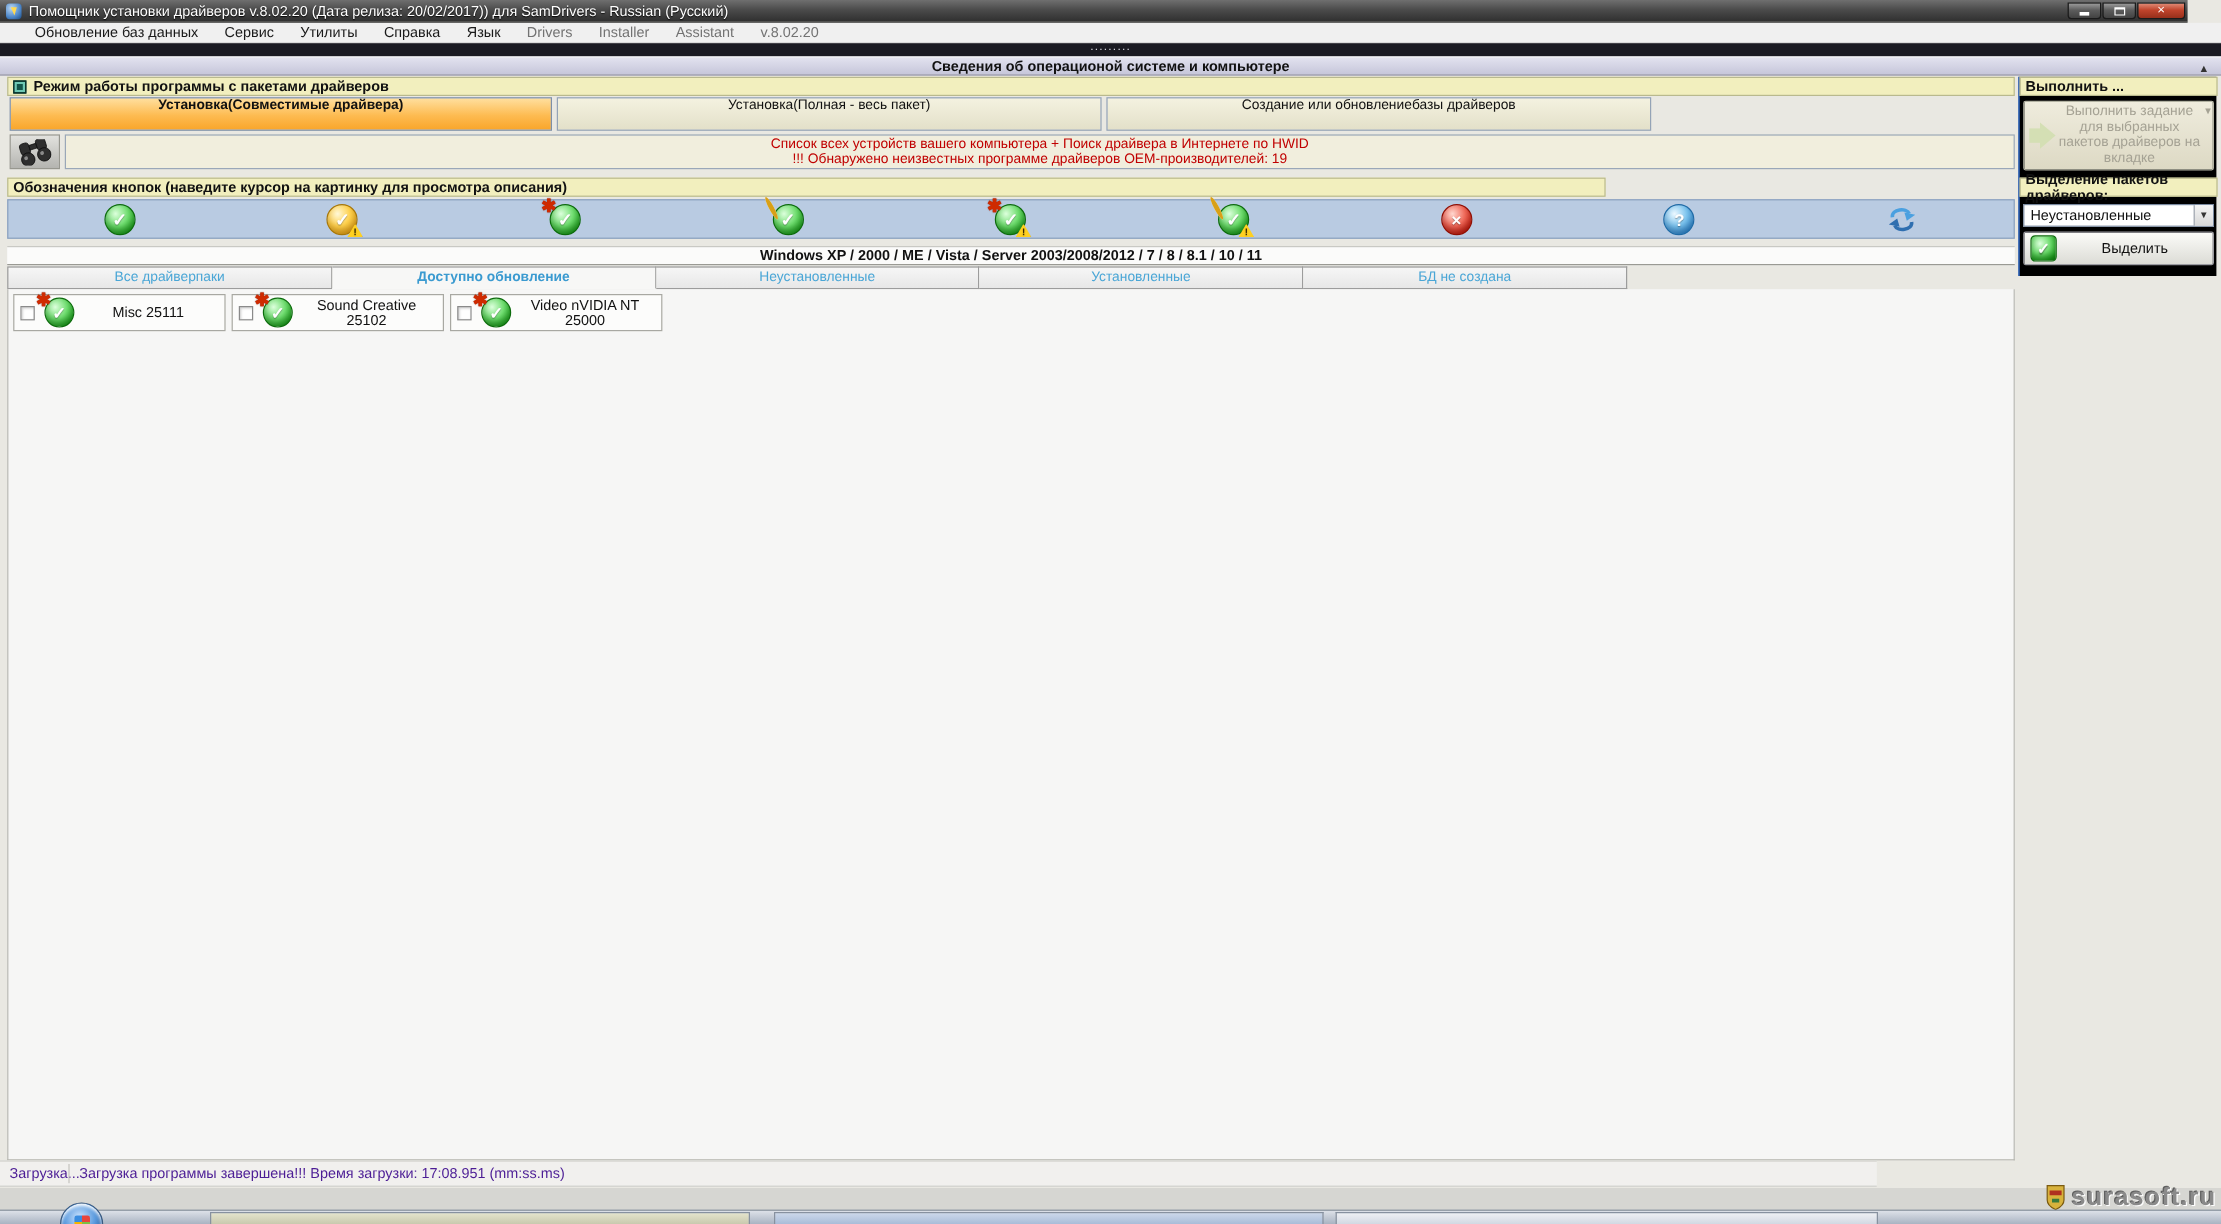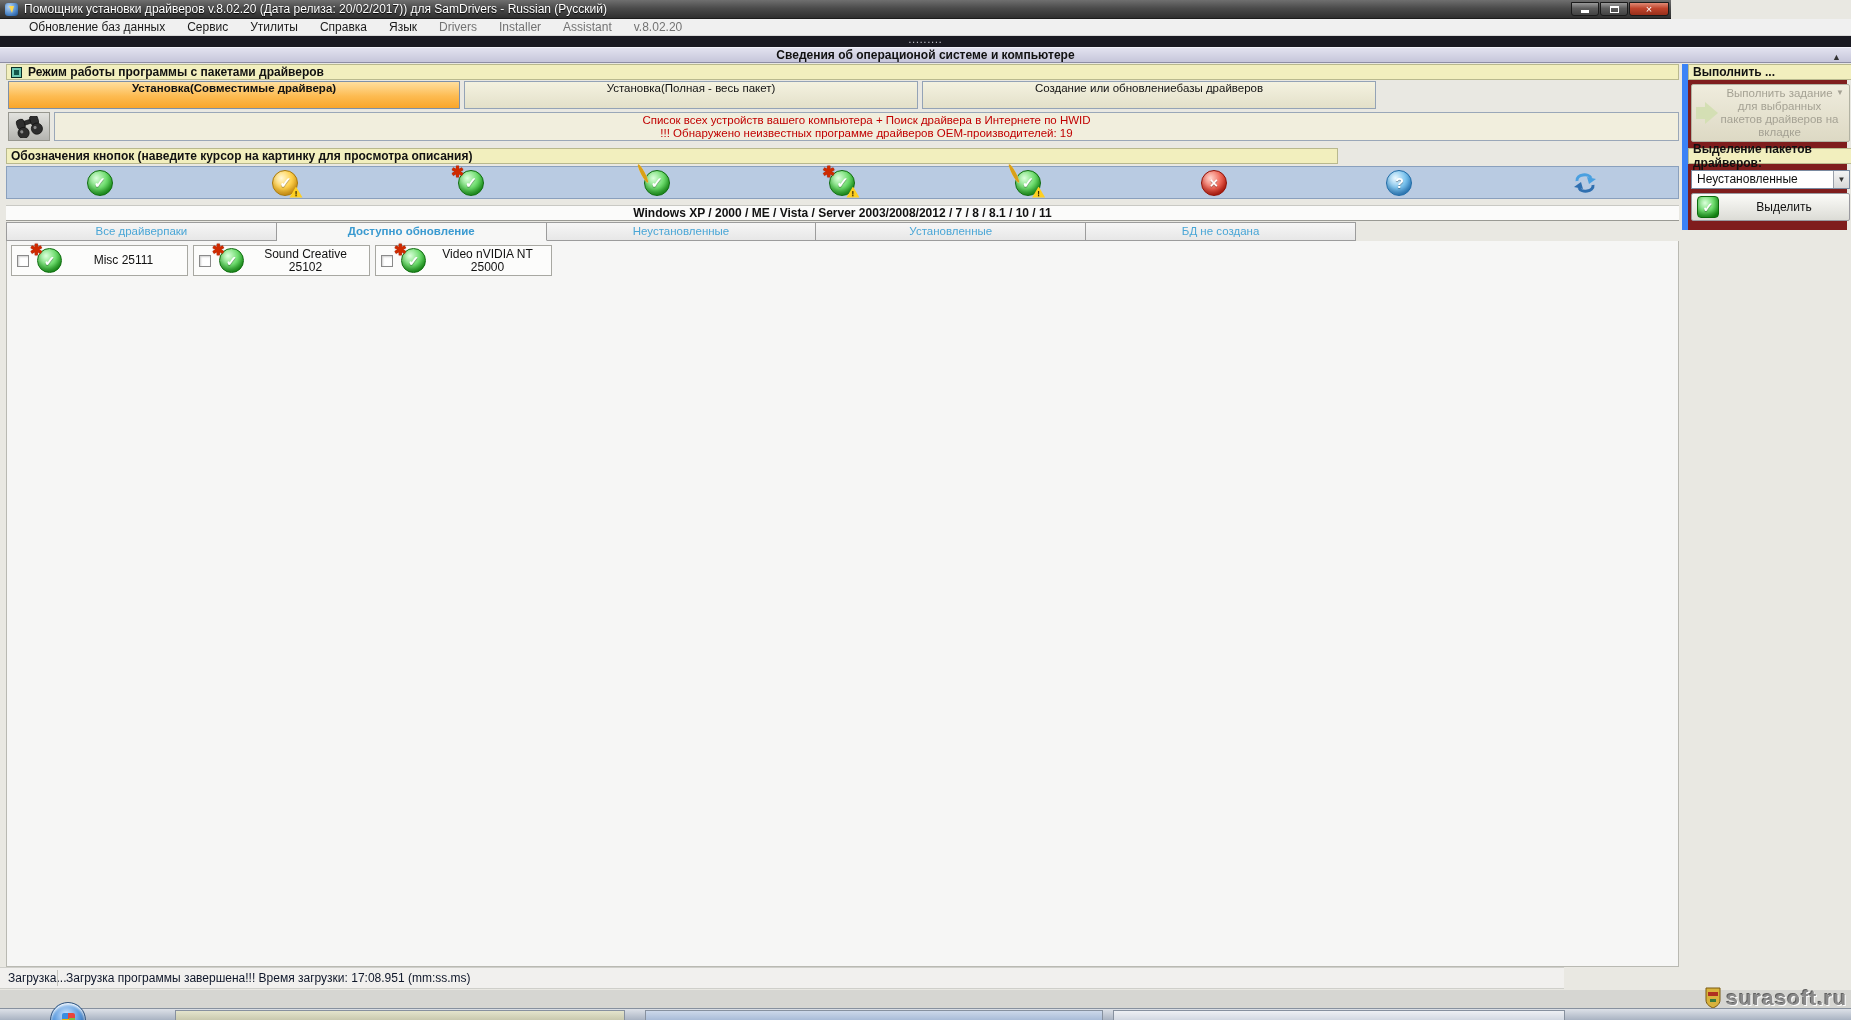--- a/index.html
+++ b/index.html
@@ -1,21 +1,21 @@
 <!DOCTYPE html>
 <html><head>
 <meta charset="utf-8">
 <style>
   html,body{margin:0;padding:0;}
   *{box-sizing:border-box;}
   #app{position:relative;width:1851px;height:1020px;overflow:hidden;
        background:#e9e8e2;font-family:"Liberation Sans",sans-serif;font-size:12px;color:#111;}
 
   
-  .titlebar{position:absolute;left:0;top:0;width:1671px;height:19px;
+  .titlebar{position:absolute;left:0;top:0;width:1823px;height:19px;
     background:linear-gradient(#6f6f6f,#4b4b4b 45%,#2f2f2f);border-bottom:1px solid #1c1c1c;
     display:flex;align-items:center;color:#fff;}
   .app-icon{width:13px;height:13px;margin:0 6px 0 5px;border-radius:3px;
     background:radial-gradient(circle at 35% 30%,#bcd8f4,#4c86c8 60%,#1c4a82);
     position:relative;flex:none;}
   .app-icon::after{content:"";position:absolute;left:4px;top:3px;width:0;height:0;
     border-left:3px solid transparent;border-right:2px solid transparent;border-top:7px solid #ffd94e;}
   .title-text{font-size:12px;text-shadow:0 1px 1px #000;}
   .winbtns{position:absolute;right:2px;top:2px;display:flex;gap:1px;}
   .winbtn{width:28px;height:14px;border:1px solid #1a1a1a;border-radius:0 0 3px 3px;
@@ -96,22 +96,22 @@
   .content{position:absolute;left:6px;top:241px;width:1673px;height:726px;background:#f6f6f5;
     border:1px solid #b9b9b2;border-top:none;}
   .drv{position:absolute;top:4px;height:31px;width:177px;background:#fcfcfb;border:1px solid #a8a8a2;
     display:flex;align-items:center;}
   .drv .cb{width:12px;height:12px;background:#fff;border:1px solid #8a8a8a;margin-left:5px;flex:none;
     box-shadow:inset 1px 1px 2px #cfcfcf;}
   .drv .icn{width:25px;height:25px;margin-left:8px;font-size:14px;}
   .drv .lbl{flex:1;text-align:center;line-height:13px;padding-right:2px;}
 
   
-  .rpanel{position:absolute;left:1682px;top:64px;width:165px;height:166px;background:#7f1d1d;
-    border-left:6px solid #3b82f6;}
+  .rpanel{position:absolute;left:1682px;top:64px;width:165px;height:166px;background:#000000;
+    border-left:1px solid #3b82f6;}
   .rpanel .ybar{left:0;width:165px;}
   .run-btn{position:absolute;left:3px;top:20px;width:159px;height:58px;
     background:linear-gradient(#efecdd,#ddd9c4);border:1px solid #b2b2a2;border-radius:2px;
     color:#a5a294;font-size:11.5px;line-height:13px;display:flex;align-items:center;}
   .run-arrow{flex:none;margin-left:4px;display:flex;align-items:center;}
   .run-arrow .bar{width:9px;height:12px;background:#d4dfb4;}
   .run-arrow .tip{width:0;height:0;border-top:11px solid transparent;border-bottom:11px solid transparent;
     border-left:13px solid #d4dfb4;}
   .run-label{flex:1;text-align:center;padding:0 10px 0 2px;}
   .run-drop{position:absolute;right:3px;top:24px;font-size:8px;color:#a5a294;}
@@ -121,21 +121,21 @@
   .dropdown .dbtn{width:16px;height:17px;background:linear-gradient(#f4f4f4,#d8d8d8);
     border-left:1px solid #9aa0aa;display:flex;align-items:center;justify-content:center;font-size:8px;color:#333;}
   .select-btn{position:absolute;left:3px;top:129px;width:159px;height:28px;
     background:linear-gradient(#fbfbf8,#dcdcd6);border:1px solid #9a9aa0;border-radius:2px;
     display:flex;align-items:center;}
   .select-btn .icn{width:22px;height:22px;margin-left:5px;font-size:13px;border-radius:4px;}
   .select-btn .txt{flex:1;text-align:center;}
 
   
   .statusbar{position:absolute;left:0;top:967px;width:1564px;height:22px;background:#f1f0ee;
-    border-top:1px solid #cfcfca;border-bottom:1px solid #cfcfca;display:flex;align-items:center;color:#0f172a;}
+    border-top:1px solid #cfcfca;border-bottom:1px solid #cfcfca;display:flex;align-items:center;color:#4c1d95;}
   .statusbar .sec1{width:57px;padding-left:8px;flex:none;}
   .statusbar .sep{width:1px;height:16px;background:#c4c4be;flex:none;}
   .statusbar .sec2{padding-left:8px;}
   .desktop-strip{position:absolute;left:0;top:990px;width:1851px;height:20px;background:#d6d6d2;}
   .taskbar{position:absolute;left:0;top:1008px;width:1851px;height:12px;
     background:linear-gradient(#dde1e8,#a9b3c2);border-top:1px solid #87919f;}
   .orb{position:absolute;left:50px;top:1002px;width:36px;height:36px;border-radius:50%;
     background:radial-gradient(circle at 45% 35%,#cfe6ff,#5a9ade 45%,#1d4f8e 80%);
     border:1px solid #3a5a80;box-shadow:inset 0 2px 3px #fff;}
   .orb::after{content:"";position:absolute;left:11px;top:10px;width:13px;height:11px;

